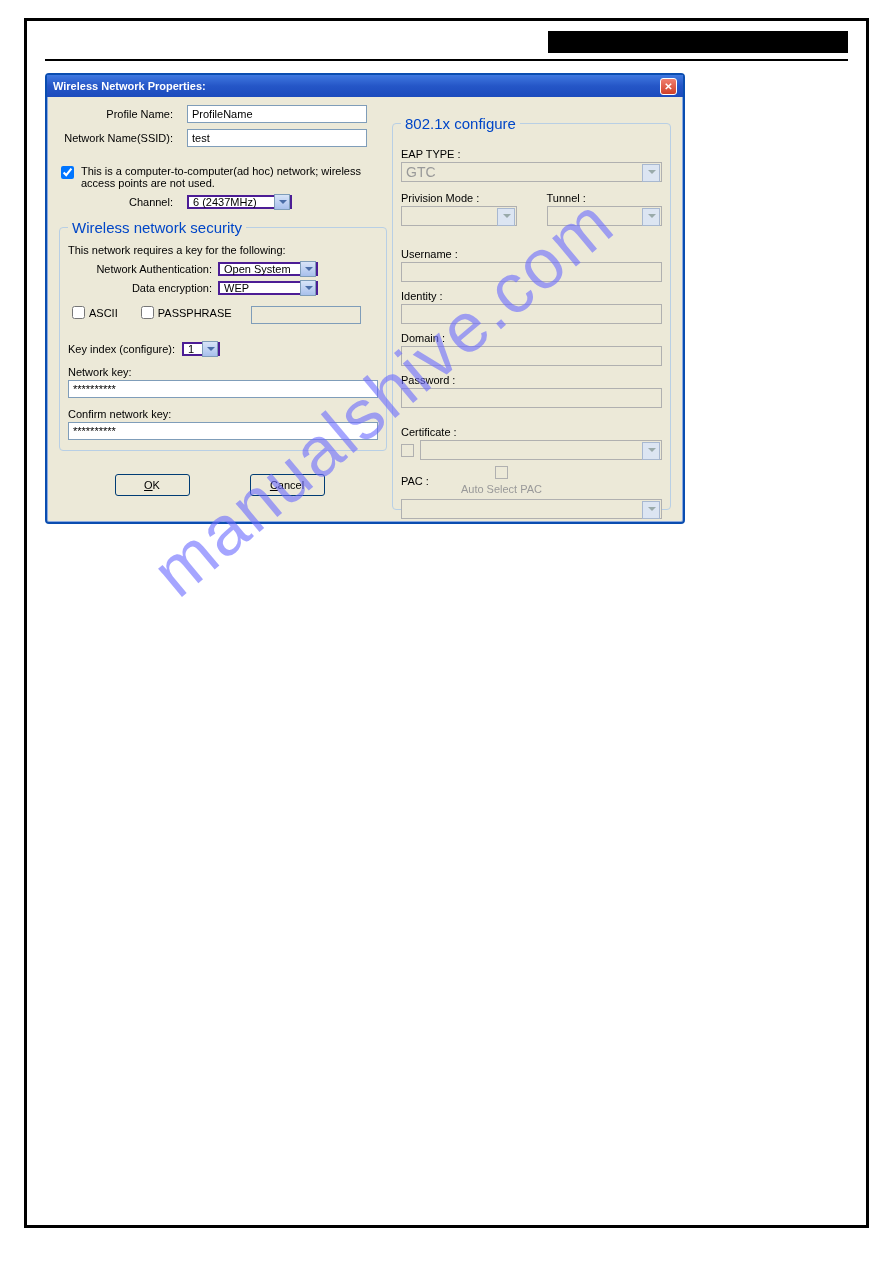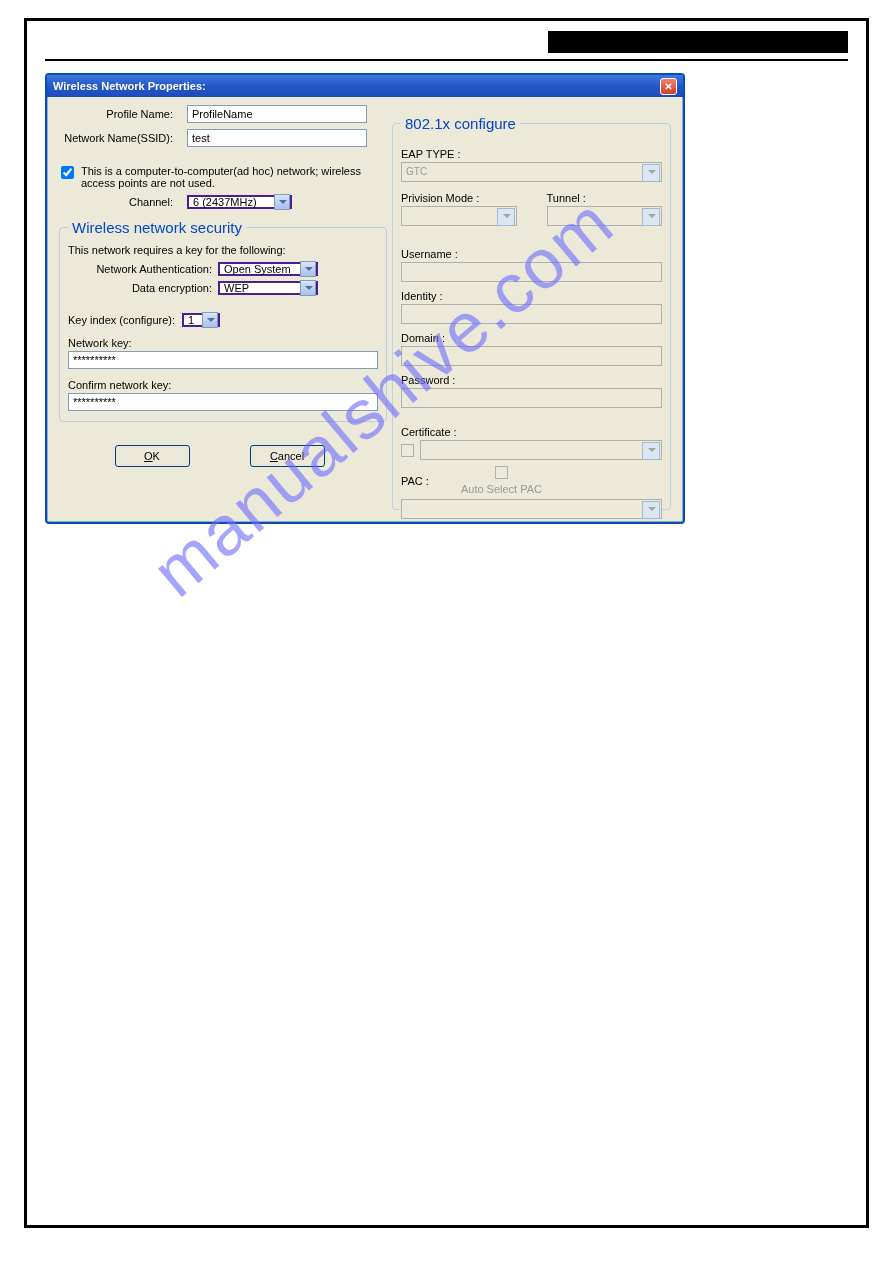--- a/index.html
+++ b/index.html
@@ -167,21 +167,21 @@
   .two-col > div { flex: 1; }
   .disabled-select {
     width: 100%;
     border: 1px solid #b0b0b0;
     background: #ece9d8;
     height: 20px;
     position: relative;
     color: #999;
     padding-left: 4px;
     line-height: 18px;
-    font-size:10px;
+    font-size:14px;
   }
   .disabled-select::after {
     content: "";
     position: absolute;
     right: 1px;
     top: 1px;
     width: 16px;
     height: 16px;
     background: #dce5f2;
     border: 1px solid #a8b8d0;
@@ -313,20 +313,31 @@
             </div>
           </div>
           <div class="sec-row">
             <span class="sec-lbl">Data encryption:</span>
             <div class="select-wrap" style="width:100px;">
               <span style="flex:1;">WEP</span>
               <div class="dd-btn"></div>
             </div>
           </div>
 
+          <div style="margin-top:8px;">
+            <label class="cb-inline">
+              <input type="checkbox" style="">
+              <span>ASCII</span>
+            </label>
+            <label class="cb-inline">
+              <input type="checkbox" style="">
+              <span>PASSPHRASE</span>
+            </label>
+            <input class="txtinput" style="width: 110px;" disabled="">
+          </div>
 
           <div class="key-sec" style="margin-top:18px;">
             <span>Key index (configure):</span>
             <div class="select-wrap" style="width:38px; margin-left:4px;">
               <span style="flex:1;">1</span>
               <div class="dd-btn"></div>
             </div>
           </div>
 
           <div class="key-sec">

